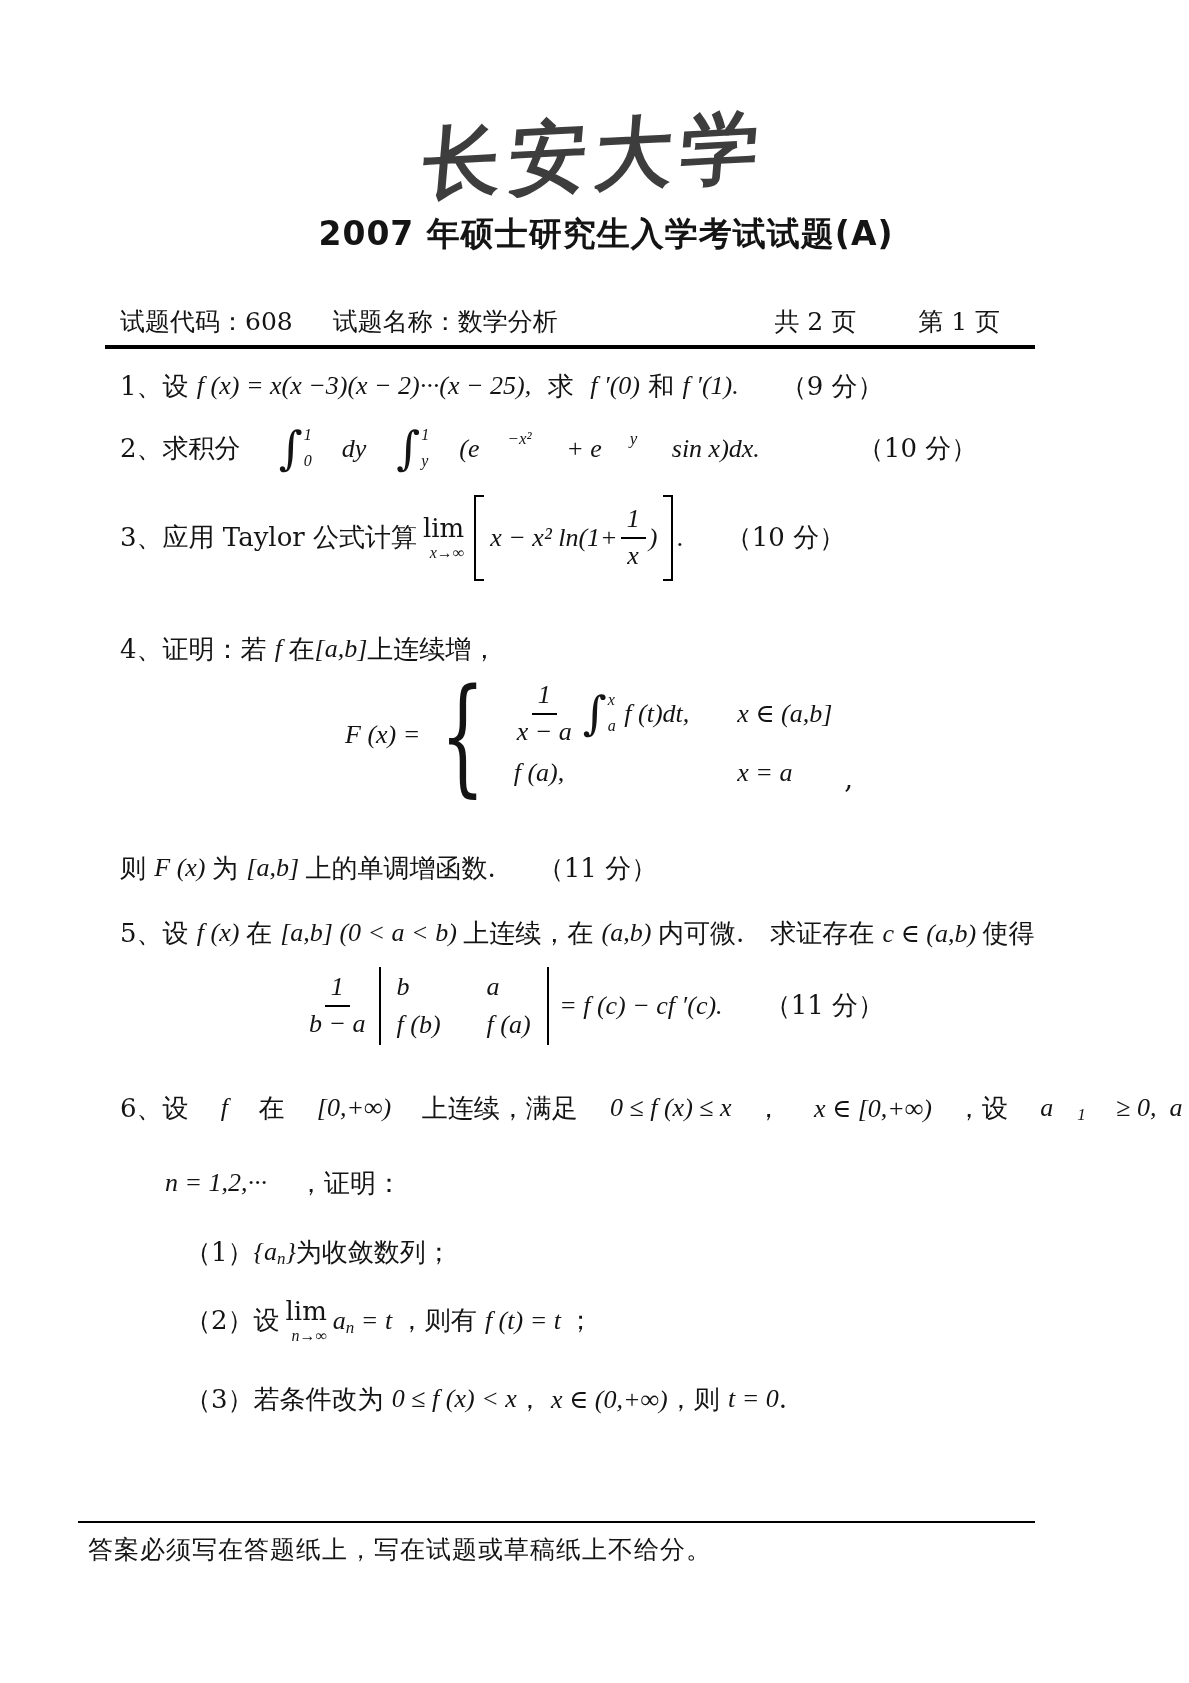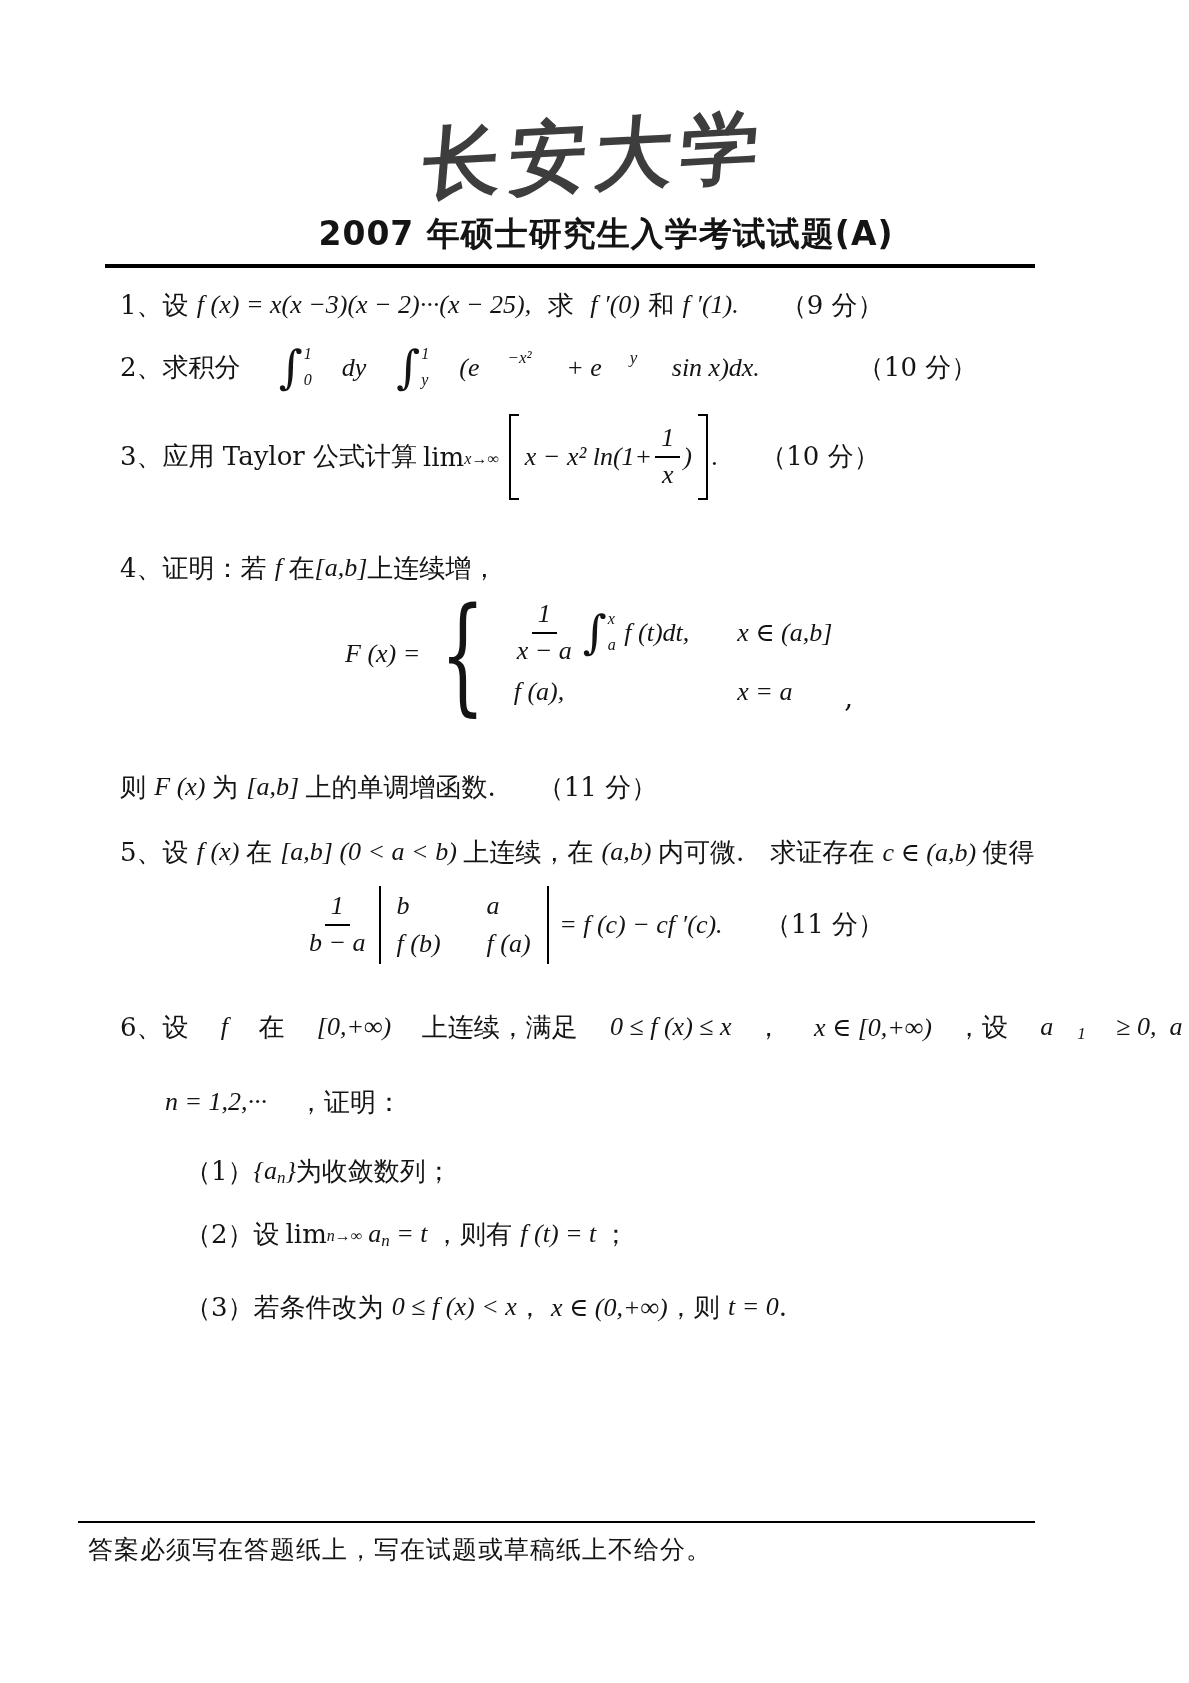--- a/index.html
+++ b/index.html
@@ -29,21 +29,21 @@
   .gap{display:inline-block;width:42px;flex:none;}
   .sp{font-size:17px;position:relative;top:-10px;}
   .sb{font-size:17px;position:relative;top:7px;}
   .frac{display:inline-flex;flex-direction:column;align-items:center;margin:0 3px;flex:none;}
   .frac-num{padding:0 6px 3px;border-bottom:2px solid #000;line-height:1.1;white-space:pre;}
   .frac-den{padding:3px 6px 0;line-height:1.1;white-space:pre;}
   .int{display:inline-flex;align-items:stretch;margin:0 2px;flex:none;}
   .int-sign{font-size:46px;line-height:1.02;font-family:"DejaVu Serif",serif;font-style:normal;}
   .int-lims{display:flex;flex-direction:column;justify-content:space-between;
     font-size:16px;line-height:1;padding:2px 0 3px 1px;}
-  .lim{display:inline-flex;align-items:center;line-height:1;margin:0 6px;flex:none;}
+  .lim{display:inline-flex;flex-direction:column;align-items:flex-end;line-height:1;margin:0 6px;flex:none;}
   .lim-word{font-style:normal;}
   .lim-sub{font-size:16px;margin-top:4px;}
   .br-l{width:8px;align-self:stretch;border:2px solid #000;border-right:0;margin:3px 6px 3px 4px;flex:none;}
   .br-r{width:8px;align-self:stretch;border:2px solid #000;border-left:0;margin:3px 4px 3px 6px;flex:none;}
 
   
   .q1{margin-top:20px;}
   .q2{margin-top:16px;min-height:58px;gap:28px;}
   .q3{margin-top:14px;min-height:92px;}
   .q4-lead{margin-top:48px;}
@@ -78,20 +78,28 @@
 </head>
 <body>
 
 <div class="page">
 
   <div class="logo">
     <span class="logo-text">长安大学</span>
   </div>
   <div class="title">2007 年硕士研究生入学考试试题(A)</div>
 
+  <div class="meta">
+    <span class="meta-code">试题代码：608</span>
+    <span class="meta-name">试题名称：数学分析</span>
+    <span class="meta-right">
+      <span>共 2 页</span>
+      <span>第 1 页</span>
+    </span>
+  </div>
   <div class="rule"></div>
 
   <div class="q row q1">
     <span class="cjk">1、设 </span>
     <span class="mt">f (x) = x(x −3)(x − 2)···(x − 25),</span>
     <span class="cjk">  求  </span>
     <span class="mt">f ′(0)</span>
     <span class="cjk"> 和 </span>
     <span class="mt">f ′(1).</span>
     <span class="gap"></span>

